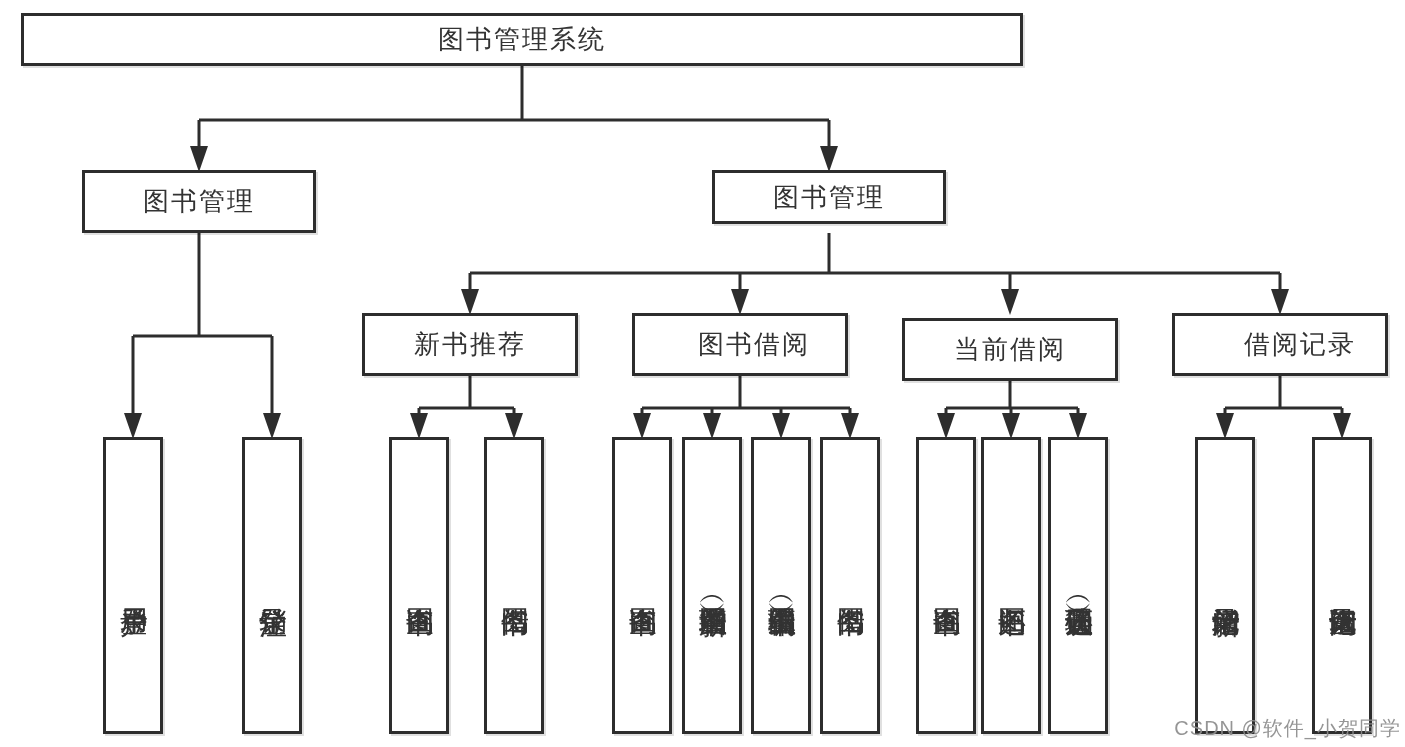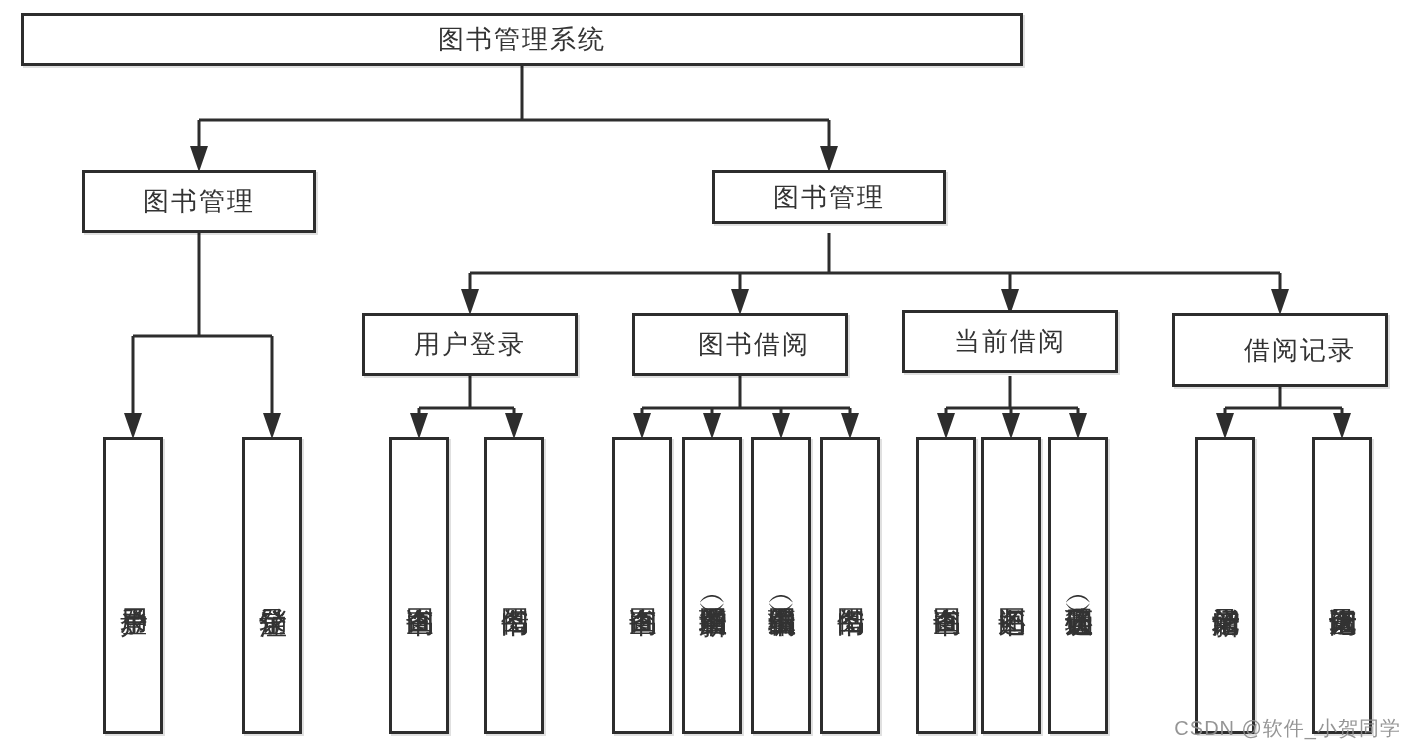--- a/index.html
+++ b/index.html
@@ -102,29 +102,29 @@
   </div>
 
   <div class="box" style="left:82px; top:170px; width:234px; height:63px;">
     <span class="h-label">图书管理</span>
   </div>
   <div class="box" style="left:712px; top:170px; width:234px; height:54px;">
     <span class="h-label">图书管理</span>
   </div>
 
   <div class="box" style="left:362px; top:313px; width:216px; height:63px;">
-    <span class="h-label">用户登录</span>
+    <span class="h-label">新书推荐</span>
   </div>
   <div class="box" style="left:632px; top:313px; width:216px; height:63px;padding-left:28px;">
     <span class="h-label">图书借阅</span>
   </div>
-  <div class="box" style="left:902px; top:310px; width:216px; height:63px;">
+  <div class="box" style="left:902px; top:318px; width:216px; height:63px;">
     <span class="h-label">当前借阅</span>
   </div>
-  <div class="box" style="left:1172px; top:313px; width:216px; height:74px;padding-left:40px;">
+  <div class="box" style="left:1172px; top:313px; width:216px; height:63px;padding-left:40px;">
     <span class="h-label">借阅记录</span>
   </div>
 
   <div class="box" style="left:103px; top:437px; width:60px; height:297px;">
     <span class="v-label">用户登录</span>
   </div>
   <div class="box" style="left:242px; top:437px; width:60px; height:297px;">
     <span class="v-label">注销登录</span>
   </div>
 

